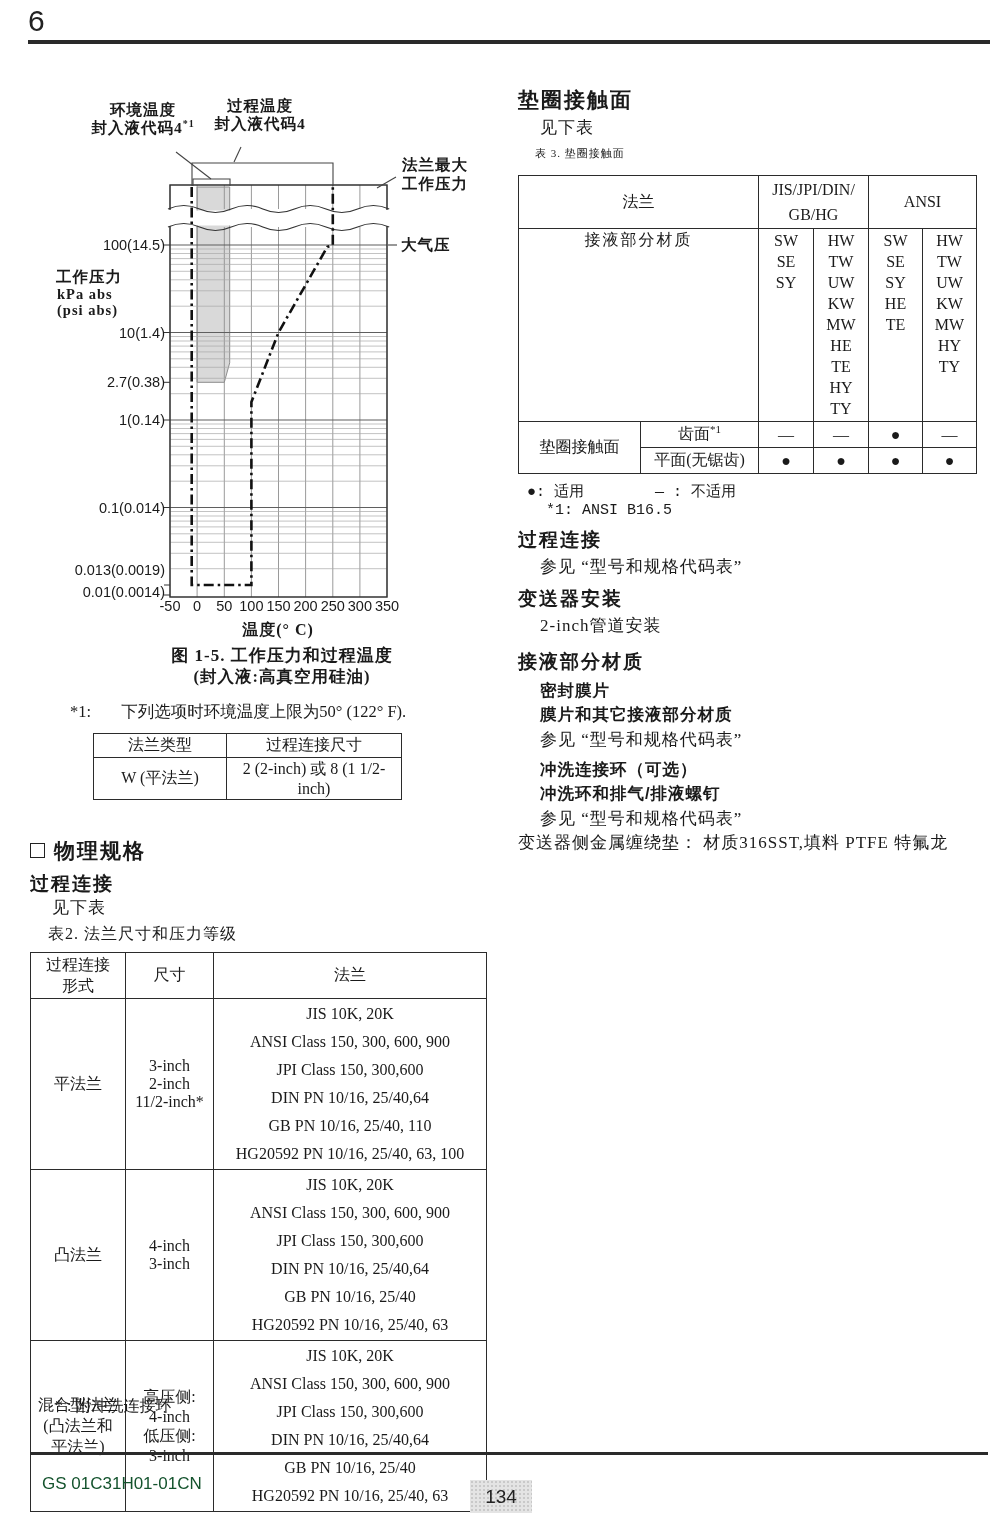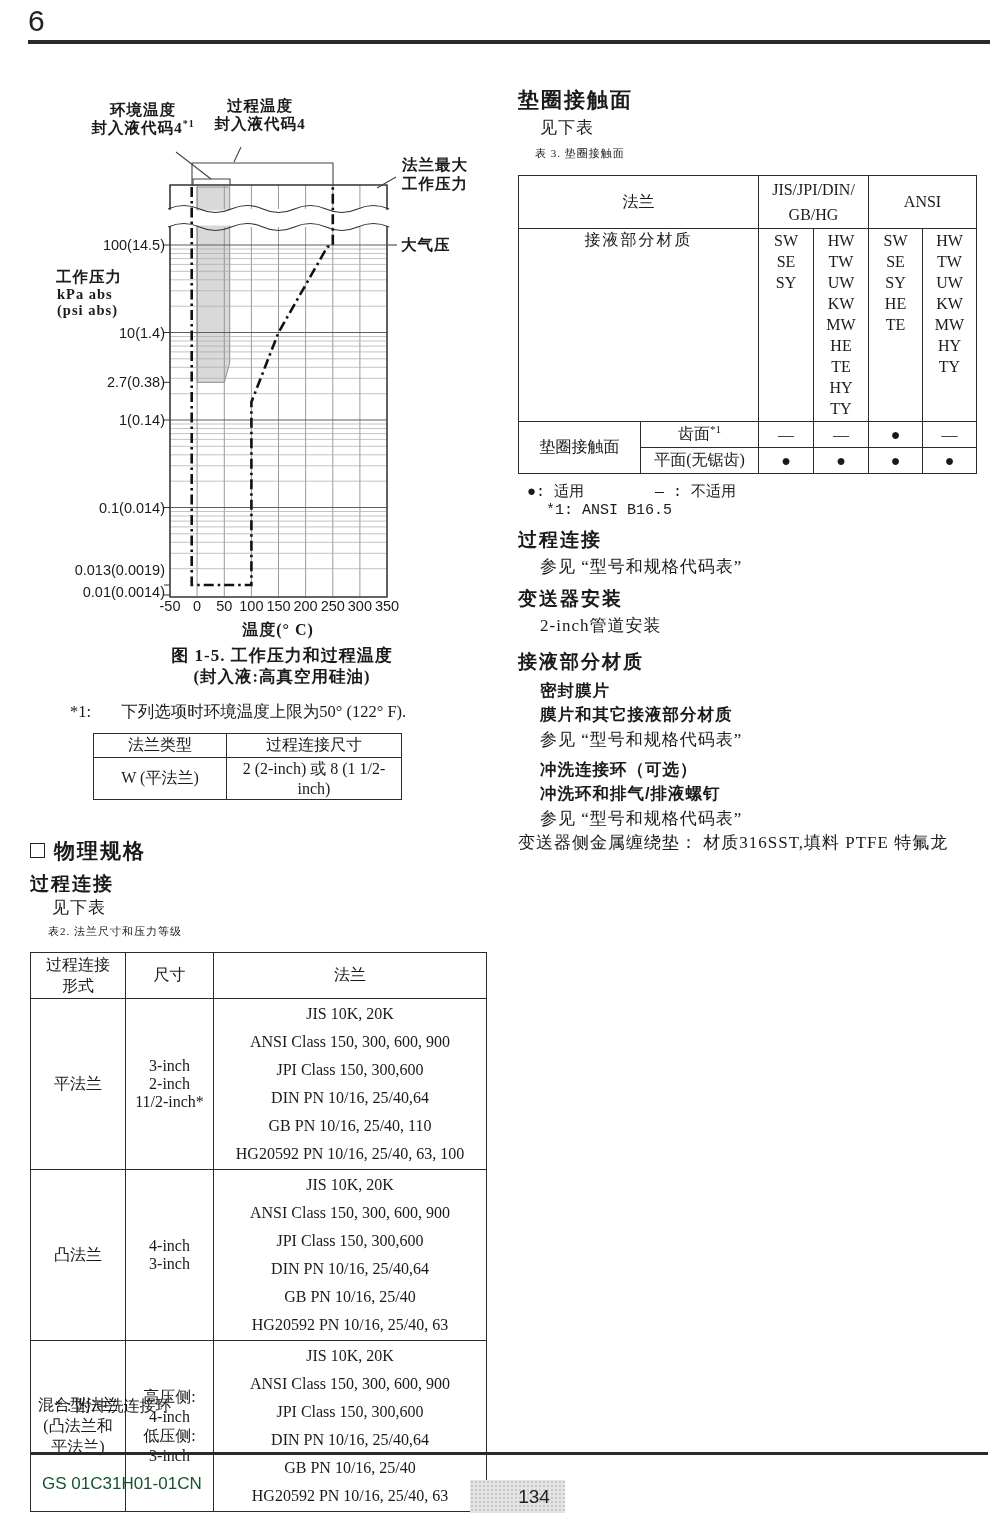--- a/index.html
+++ b/index.html
@@ -36,21 +36,21 @@
   .cap-t{font-family:"Liberation Serif","DejaVu Serif",serif;font-weight:bold;letter-spacing:1px;}
   .g-v{stroke:#8f8f8f;stroke-width:0.9;}
   .g-minor{stroke:#a9a9a9;stroke-width:0.7;}
   .g-major{stroke:#5f5f5f;stroke-width:1.2;}
   .g-stub{stroke:#333;stroke-width:1;}
   .frame{stroke:#333;stroke-width:1.4;fill:none;}
   .wave{stroke:#333;stroke-width:1.2;fill:none;}
   .thin{stroke:#444;stroke-width:1.1;fill:none;}
 
   .pgnum{background:#e4e4e4;background-image:radial-gradient(#c9c9c9 1px, transparent 1px);
-         background-size:4px 4px;text-align:center;padding-left:33px;}
+         background-size:4px 4px;text-align:center;}
 </style>
 </head>
 <body>
 
 <div class="page">
 
   <div class="abs sans" style="left:28px;top:4px;font-size:30px;color:#222;">6</div>
   <div class="rule" style="left:28px;top:40px;width:962px;height:4px;"></div>
 
   <svg id="fig-svg" class="abs" style="left:20px;top:90px;" width="470" height="610" viewBox="0 0 470 610">
@@ -191,21 +191,21 @@
     <tr style="height:24px">
       <td class="c">W (平法兰)</td>
       <td class="c">2 (2-inch) 或 8 (1 1/2-inch)</td>
     </tr>
   </tbody>
     </table>
 
   <div class="abs h-big" style="left:30px;top:837px;"><span class="sq"></span><span>物理规格</span></div>
   <div class="abs h-mid" style="left:30px;top:871px;">过程连接</div>
   <div class="abs body-t" style="left:52px;top:896px;">见下表</div>
-  <div class="abs" style="left:48px;top:924px;font-size:11px;letter-spacing:1px;">表2.  法兰尺寸和压力等级</div>
+  <div class="abs" style="left:48px;top:924px;font-size:16px;letter-spacing:1px;">表2.  法兰尺寸和压力等级</div>
 
   <table class="tbl abs" style="left:30px;top:952px;width:457px;">
     <colgroup>
         <col style="width:95px">
         <col style="width:88px">
         <col>
       </colgroup>
     <tbody>
         <tr style="height:46px">
       <th class="c pre">过程连接

